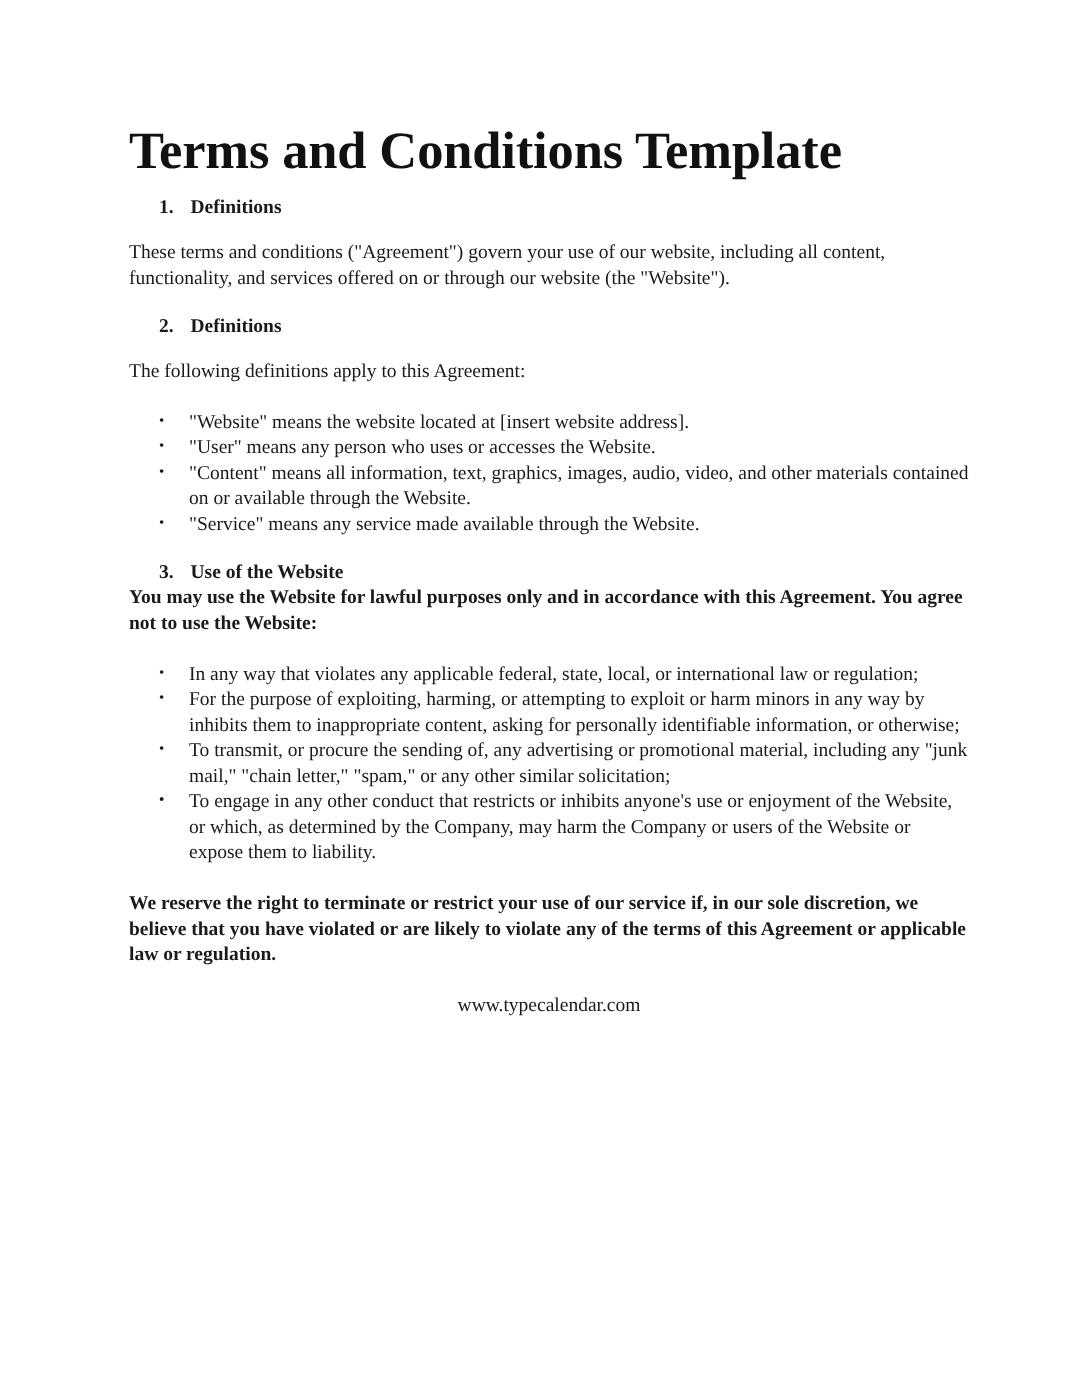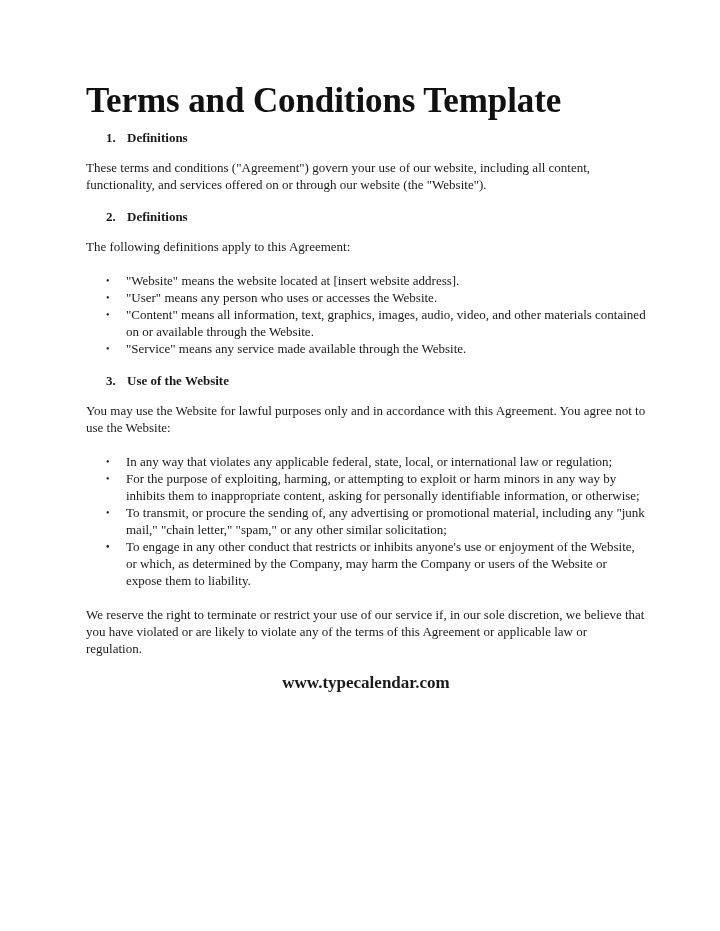--- a/index.html
+++ b/index.html
@@ -58,22 +58,22 @@
       line-height: 17px;
     }
     ul li .bullet {
       position: absolute;
       left: 20px;
       top: 0;
       font-size: 10px;
     }
     .footer {
       text-align: center;
-      font-size: 17px;
-      font-weight: bold;
+      font-size: 13px;
+      font-weight: normal;
       line-height: 17px;
     }
   </style>
 </head>
 <body>
 
 <div class="page">
   <h1>Terms and Conditions Template</h1>
 
   <div class="section-heading" style="margin-top:11px;">
@@ -91,24 +91,24 @@
     <li><span class="bullet">•</span><span>"Website" means the website located at [insert website address].</span></li>
     <li><span class="bullet">•</span><span>"User" means any person who uses or accesses the Website.</span></li>
     <li><span class="bullet">•</span><span>"Content" means all information, text, graphics, images, audio, video, and other materials contained on or available through the Website.</span></li>
     <li><span class="bullet">•</span><span>"Service" means any service made available through the Website.</span></li>
   </ul>
 
   <div class="section-heading" style="margin-top:15px;">
     <span class="num">3.</span>
     <span>Use of the Website</span>
   </div>
-  <p style="margin-top:13px;">You may use the Website for lawful purposes only and in accordance with this Agreement. You agree not to use the Website:</p>
+  <p style="font-weight:bold;">You may use the Website for lawful purposes only and in accordance with this Agreement. You agree not to use the Website:</p>
   <ul style="margin-top:17px;">
     <li><span class="bullet">•</span><span>In any way that violates any applicable federal, state, local, or international law or regulation;</span></li>
     <li><span class="bullet">•</span><span>For the purpose of exploiting, harming, or attempting to exploit or harm minors in any way by inhibits them to inappropriate content, asking for personally identifiable information, or otherwise;</span></li>
     <li><span class="bullet">•</span><span>To transmit, or procure the sending of, any advertising or promotional material, including any "junk mail," "chain letter," "spam," or any other similar solicitation;</span></li>
     <li><span class="bullet">•</span></li>
     <li><span class="bullet">•</span><span>To engage in any other conduct that restricts or inhibits anyone's use or enjoyment of the Website, or which, as determined by the Company, may harm the Company or users of the Website or expose them to liability.</span></li>
   </ul>
-  <p style="margin-top:17px;">We reserve the right to terminate or restrict your use of our service if, in our sole discretion, we believe that you have violated or are likely to violate any of the terms of this Agreement or applicable law or regulation.</p>
+  <p style="margin-top:17px;font-weight:bold;">We reserve the right to terminate or restrict your use of our service if, in our sole discretion, we believe that you have violated or are likely to violate any of the terms of this Agreement or applicable law or regulation.</p>
 
   <div class="footer" style="margin-top:17px;">www.typecalendar.com</div>
 </div>
 
 </body></html>

